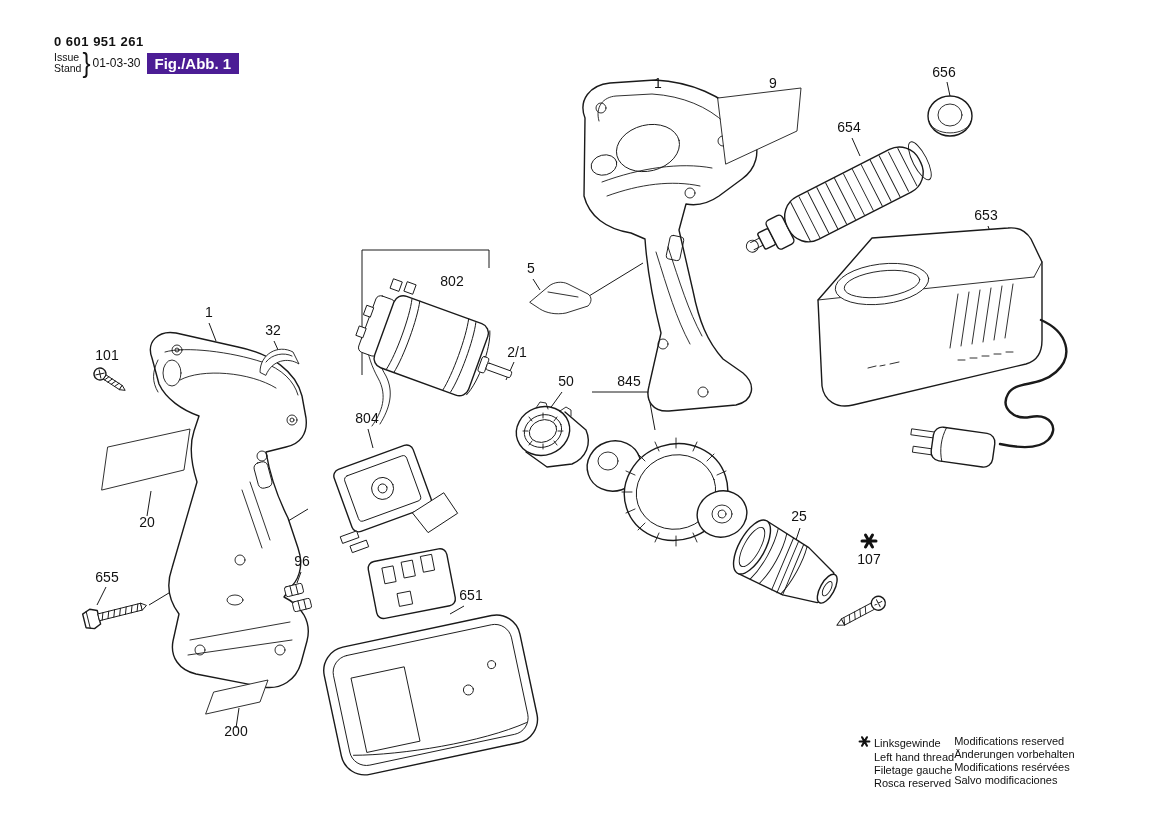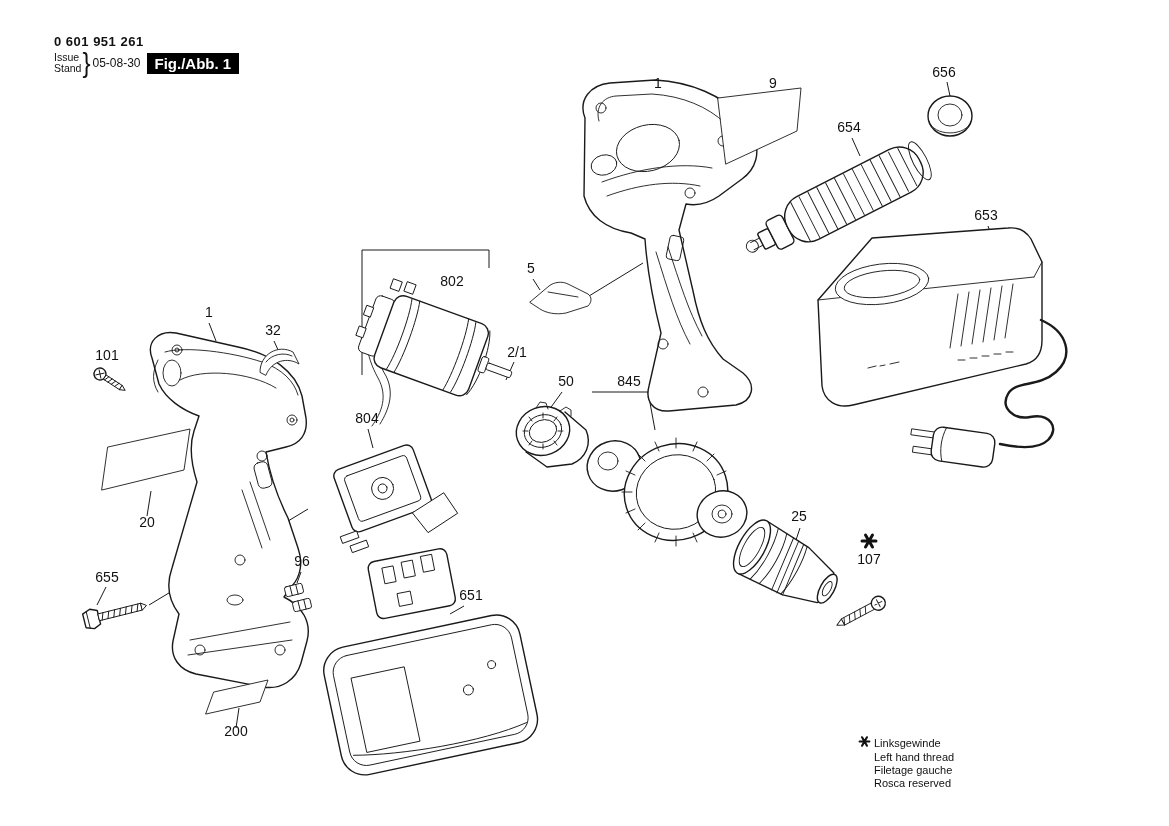--- a/index.html
+++ b/index.html
@@ -14,21 +14,21 @@
   .cord{fill:none;stroke:#1a1a1a;stroke-width:2.4;stroke-linecap:round;}
   .co{font-family:"Liberation Sans",sans-serif;font-size:14px;fill:#111;}
   .star{fill:none;stroke:#111;stroke-width:3;stroke-linecap:round;}
   
   .header{position:absolute;left:54px;top:34px;}
   .pn{font-size:13px;letter-spacing:0.5px;font-weight:bold;}
   .issue-row{display:flex;align-items:center;}
   .issue-stack{display:flex;flex-direction:column;font-size:10.5px;line-height:11px;}
   .brace{font-size:24px;font-weight:300;transform:scaleY(1.15);margin:0 2px 0 1px;}
   .date{font-size:12px;margin-right:6px;}
-  .figbox{background:#000000;color:#fff;font-weight:bold;font-size:15px;padding:2px 8px;}
+  .figbox{background:#4c1d95;color:#fff;font-weight:bold;font-size:15px;padding:2px 8px;}
   
   .legend{position:absolute;display:flex;font-size:11px;line-height:13px;}
   .lcol{display:flex;flex-direction:column;}
   .lrow{display:flex;align-items:center;gap:3px;}
   .ind{padding-left:16px;text-align:right;}
 </style>
 </head>
 <body>
 
 <div class="stage">
@@ -309,21 +309,21 @@
   </svg>
 
   <div class="header">
     <div class="pn">0 601 951 261</div>
     <div class="issue-row">
       <div class="issue-stack">
         <span>Issue</span>
         <span>Stand</span>
       </div>
       <span class="brace">}</span>
-      <span class="date">05-08-30</span>
+      <span class="date">01-03-30</span>
       <span class="figbox">Fig./Abb. 1</span>
     </div>
   </div>
 
   <div class="legend" style="left:858px;top:735px">
     <div class="lcol">
       <div class="lrow">
         <span>
           <svg width="13" height="13" viewBox="-8 -8 16 16">
               <path d="M-6,0 H6 M-3,-5.2 L3,5.2 M3,-5.2 L-3,5.2" stroke="#111" stroke-width="2.6" stroke-linecap="round" fill="none"></path>
@@ -334,15 +334,29 @@
       <div class="lrow ind">
           <span>Left hand thread</span>
         </div>
       <div class="lrow ind">
           <span>Filetage gauche</span>
         </div>
       <div class="lrow ind">
           <span>Rosca reserved</span>
         </div>
     </div>
+    <div class="lcol">
+      <div class="lrow">
+          <span>Modifications reserved</span>
+        </div>
+      <div class="lrow">
+          <span>Änderungen vorbehalten</span>
+        </div>
+      <div class="lrow">
+          <span>Modifications resérvées</span>
+        </div>
+      <div class="lrow">
+          <span>Salvo modificaciones</span>
+        </div>
+    </div>
   </div>
 
 </div>
 
 </body></html>

